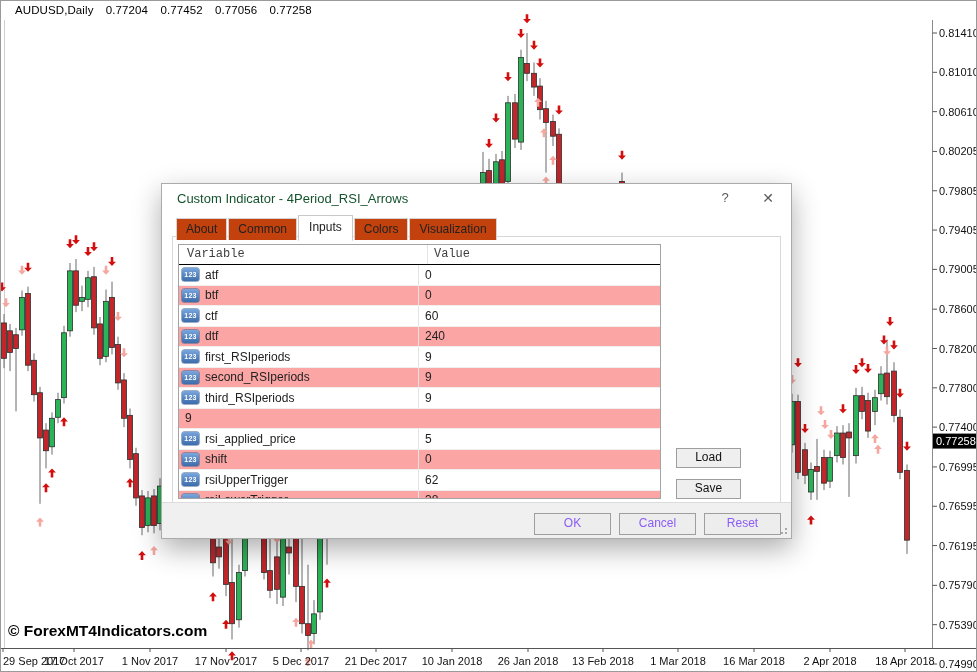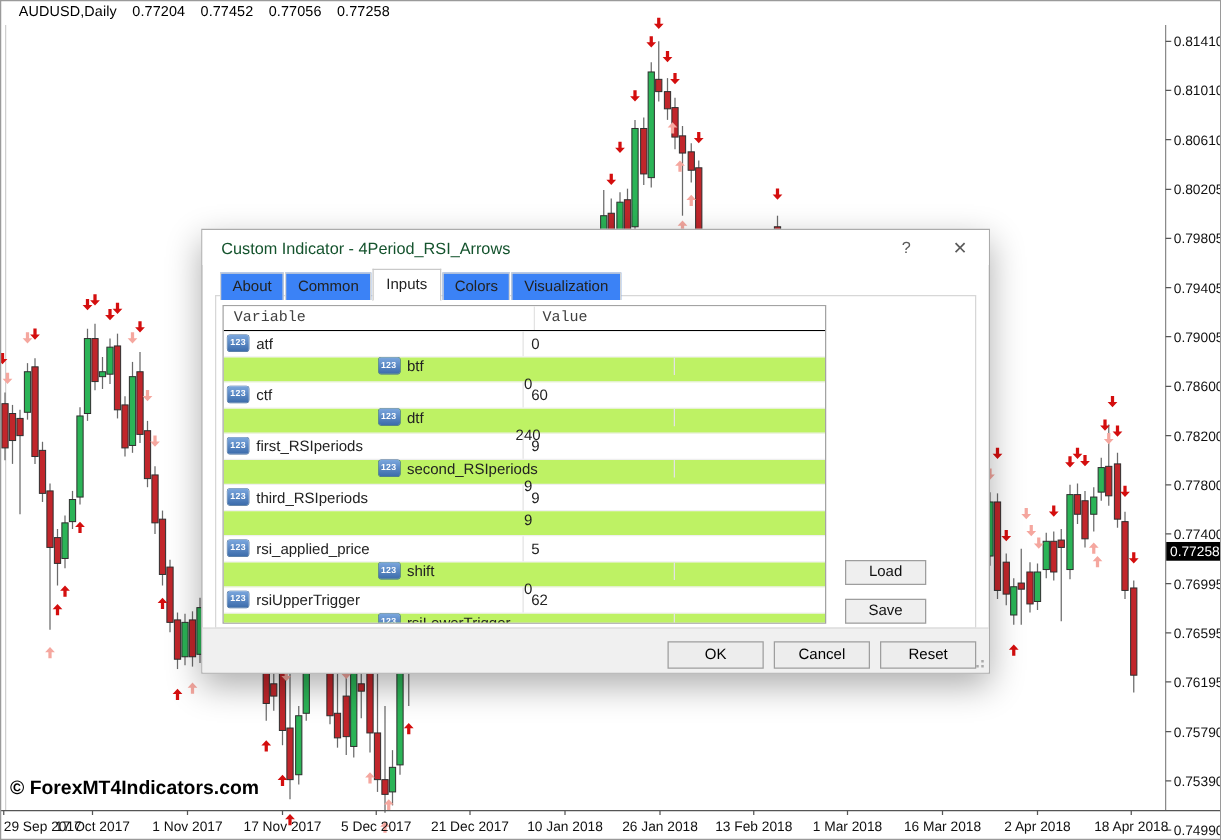--- a/index.html
+++ b/index.html
@@ -13,41 +13,41 @@
   #symbol-bar span{margin-right:9px;}
   #watermark{position:absolute;left:8px;top:622px;z-index:2;font-size:15.5px;font-weight:bold;color:#000;text-align:center;}
   
   #dialog{position:absolute;left:161px;top:183px;width:629px;height:354px;background:#fff;
     border:1px solid #ababab;box-shadow:0 10px 26px rgba(0,0,0,.32);z-index:10;font-size:12px;color:#222;}
   #titlebar{display:flex;align-items:center;height:28px;background:#fff;}
   #dlg-title{flex:1;padding-left:15px;font-size:13px;color:#14532d;white-space:nowrap;}
   .cap-btn{width:40px;height:28px;line-height:28px;text-align:center;color:#5a5a5a;font-size:13px;cursor:default;}
   #close-btn{width:46px;font-size:14px;}
   #tabs{position:absolute;left:14px;top:31px;z-index:3;display:flex;align-items:flex-end;}
-  .tab{background:#3b82f6;border:1px solid #d4d4d4;border-bottom:none;padding:3px 9px 4px;font-size:12px;
+  .tab{background:#c2410c;border:1px solid #d4d4d4;border-bottom:none;padding:3px 9px 4px;font-size:12px;
     color:#222;position:relative;margin-right:1px;}
   .tab.active{background:#fff;padding:4px 10px 6px;margin-bottom:-1px;z-index:4;border:1px solid #c9c9c9;border-bottom:1px solid #fff;}
   #panel{position:absolute;left:10px;top:52px;width:607px;height:265px;border:1px solid #d7d7d7;background:#fff;}
   #ptable{position:absolute;left:5px;top:7px;width:481px;height:253px;border:1px solid #a3a3a3;background:#fff;overflow:hidden;}
   .thead{display:flex;height:19px;line-height:19px;border-bottom:1px solid #000000;background:#fff;color:#404040;font-family:Liberation Mono, monospace;}
   .thead .hvar{width:240px;padding-left:8px;border-right:1px solid #e3e3e3;}
   .thead .hval{flex:1;padding-left:6px;}
   .trow{display:flex;height:19.5px;align-items:center;background:#fff;border-bottom:1px solid #efefef;}
-  .trow.alt{background:#bef264;flex-direction:column;}
+  .trow.alt{background:#fca5a5;}
   .tvar{width:240px;display:flex;align-items:center;padding-left:3px;border-right:1px solid #e3e3e3;height:100%;box-sizing:border-box;}
   .tval{flex:1;padding-left:6px;}
   .numicon{display:inline-block;width:17px;height:13px;margin-right:6px;border-radius:2px;
     background:linear-gradient(#7aa6dd,#3c6cab);color:#fff;font-size:7px;font-weight:bold;
     text-align:center;line-height:13px;letter-spacing:.3px;box-shadow:0 0 0 .5px #2e5documentElement;box-shadow:0 0 0 .5px #35608f;}
   .side-btn{position:absolute;left:503px;width:63px;height:18px;background:#efefef;border:1px solid #9e9e9e;
     font-size:12px;text-align:center;line-height:17px;color:#111;}
   #load-btn{top:211px;} #save-btn{top:242px;}
   #footer{position:absolute;left:0;right:0;bottom:0;height:35px;background:#f0f0f0;border-top:1px solid #dcdcdc;}
   .foot-btn{position:absolute;top:10px;width:75px;height:20px;background:#ededed;border:1px solid #9e9e9e;
-    font-size:12px;text-align:center;line-height:19px;color:#000000;}
+    font-size:12px;text-align:center;line-height:19px;color:#8b5cf6;}
   #ok-btn{left:372px;} #cancel-btn{left:457px;} #reset-btn{left:542px;}
   #grip{position:absolute;right:4px;bottom:4px;width:8px;height:8px;}
   #grip::before{content:"";position:absolute;right:0;bottom:0;width:2px;height:2px;background:#a9a9a9;
     box-shadow:-4px 0 0 #a9a9a9,0 -4px 0 #a9a9a9;}
 </style>
 </head>
 <body>
 
 <div id="stage">
   <div class="frame"></div>

